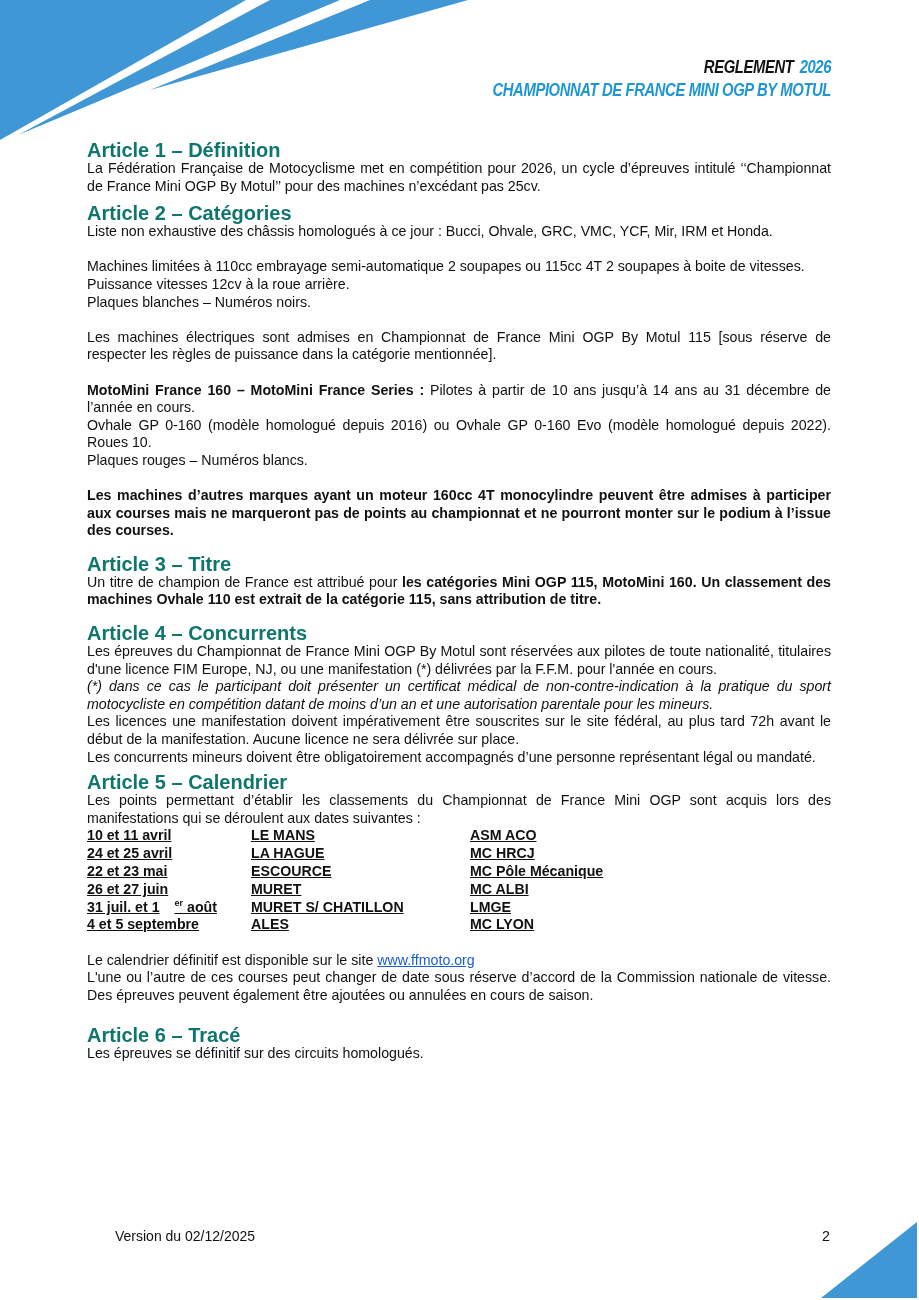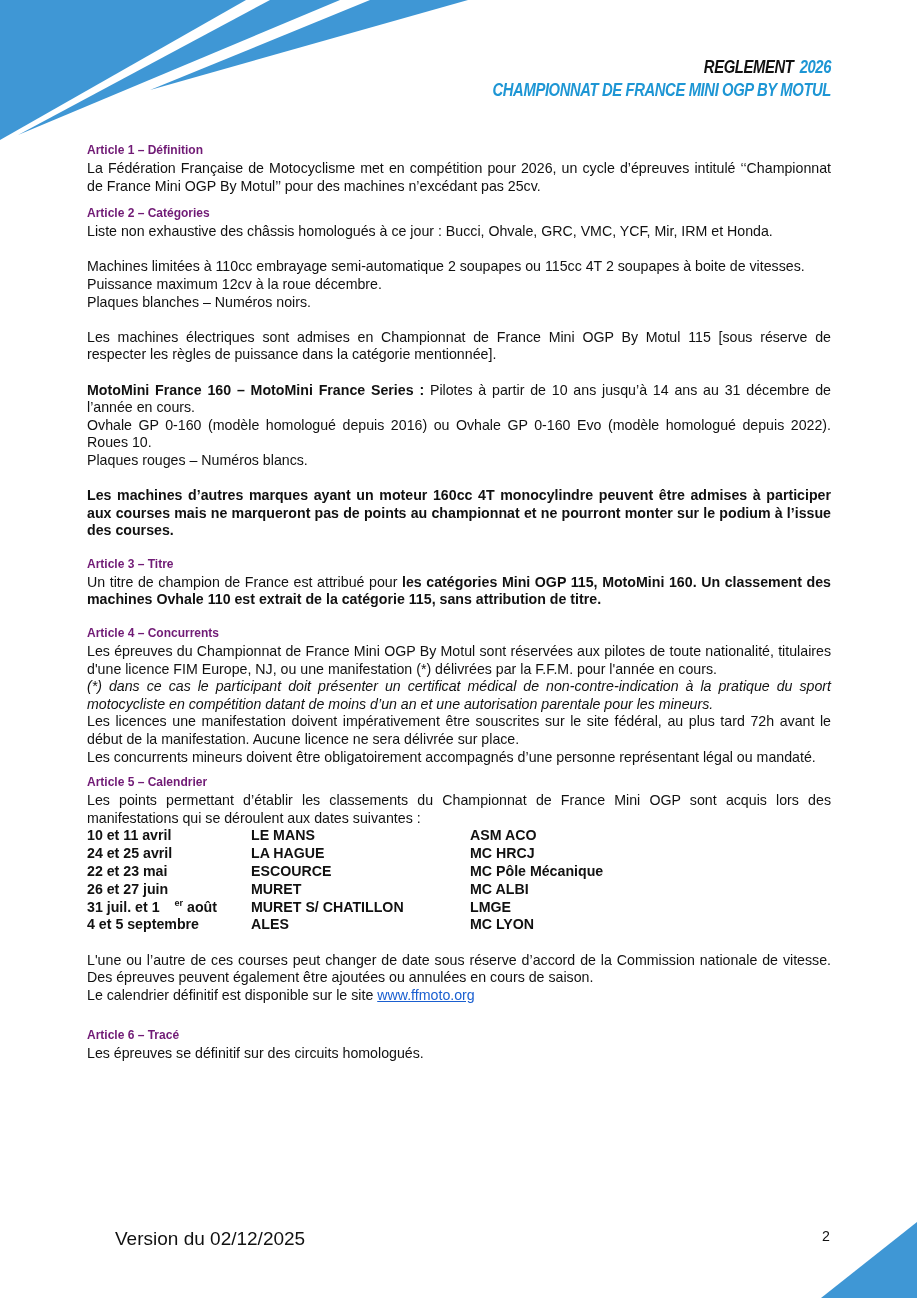--- a/index.html
+++ b/index.html
@@ -9,31 +9,31 @@
     .deco-br { position: absolute; right: 0; bottom: 0; }
     .hdr { position: absolute; right: 88px; top: 56px; text-align: right;
            font-family: "Liberation Sans", sans-serif; font-weight: bold; font-style: italic;
            letter-spacing: -0.5px; transform: scaleX(0.78); transform-origin: right center; }
     .hdr .l1 { font-size: 19px; line-height: 22px; color: #111; }
     .hdr .l1 .yr { color: #1e96d4; margin-left: 8px; }
     .hdr .l2 { font-size: 19px; line-height: 24px; color: #1e96d4; white-space: nowrap; }
     .content { position: absolute; left: 87px; top: 140px; width: 744px;
                font-size: 14.2px; line-height: 17.6px; }
     .content p { margin: 0; text-align: justify; }
-    h2 { margin: 0; font-size: 12px; line-height: 20px; color: #701a75; font-weight: bold; }
+    h2 { margin: 0; font-size: 20px; line-height: 20px; color: #0f766e; font-weight: bold; }
     .gap { height: 17.6px; }
     .gap-s { height: 8px; }
     b { font-weight: bold; }
     i { font-style: italic; }
-    table.cal { border-collapse: collapse; font-weight: bold; font-size: 14.2px; }
+    table.cal { border-collapse: collapse; font-weight: bold; font-size: 14.2px; text-decoration: underline; }
     table.cal td { padding: 0; line-height: 17.8px; vertical-align: top; }
     table.cal td.c1 { width: 164px; }
     table.cal td.c2 { width: 219px; }
     a.link { color: #1a5fd0; text-decoration: underline; }
-    .footer-version { position: absolute; left: 115px; top: 1228px; font-size: 19px; }
+    .footer-version { position: absolute; left: 115px; top: 1228px; font-size: 14px; }
     .footer-page { position: absolute; left: 822px; top: 1228px; font-size: 14.2px; }
     sup { font-size: 9px; line-height: 0; margin-left: 15px; }
   </style>
 </head>
 <body>
 
 <svg class="deco" width="480" height="150" viewBox="0 0 480 150">
   <polygon points="0,0 246,0 0,140" fill="#3f97d5"></polygon>
   <polygon points="270,0 340,0 18,135" fill="#3f97d5"></polygon>
   <polygon points="370,0 468,0 150,90" fill="#3f97d5"></polygon>
@@ -49,21 +49,21 @@
 <div class="content">
 
   <h2>Article 1 – Définition</h2>
   <p>La Fédération Française de Motocyclisme met en compétition pour 2026, un cycle d’épreuves intitulé ‘‘Championnat de France Mini OGP By Motul’’ pour des machines n’excédant pas 25cv.</p>
   <div class="gap-s"></div>
 
   <h2>Article 2 – Catégories</h2>
   <p>Liste non exhaustive des châssis homologués à ce jour : Bucci, Ohvale, GRC, VMC, YCF, Mir, IRM et Honda.</p>
   <div class="gap"></div>
   <p>Machines limitées à 110cc embrayage semi-automatique 2 soupapes ou 115cc 4T 2 soupapes à boite de vitesses.</p>
-  <p>Puissance maximum 12cv à la roue décembre.</p>
+  <p>Puissance vitesses 12cv à la roue arrière.</p>
   <p>Plaques blanches – Numéros noirs.</p>
   <div class="gap"></div>
   <p>Les machines électriques sont admises en Championnat de France Mini OGP By Motul 115 [sous réserve de respecter les règles de puissance dans la catégorie mentionnée].</p>
   <div class="gap"></div>
   <p><b>MotoMini France 160 – MotoMini France Series :</b><span> Pilotes à partir de 10 ans jusqu’à 14 ans au 31 décembre de l’année en cours.</span></p>
   <p>Ovhale GP 0-160 (modèle homologué depuis 2016) ou Ovhale GP 0-160 Evo (modèle homologué depuis 2022). Roues 10.</p>
   <p>Plaques rouges – Numéros blancs.</p>
   <div class="gap"></div>
   <p><b>Les machines d’autres marques ayant un moteur 160cc 4T monocylindre peuvent être admises à participer aux courses mais ne marqueront pas de points au championnat et ne pourront monter sur le podium à l’issue des courses.</b></p>
   <div class="gap-s" style="height:14px"></div>
@@ -109,22 +109,22 @@
           <td>LMGE</td>
         </tr>
         <tr>
           <td class="c1"><span>4 et 5 septembre</span></td>
           <td class="c2">ALES</td>
           <td>MC LYON</td>
         </tr>
       </tbody>
   </table>
   <div class="gap"></div>
+  <p><span>Le calendrier définitif est disponible sur le site </span><a class="link">www.ffmoto.org</a></p>
   <p>L'une ou l’autre de ces courses peut changer de date sous réserve d’accord de la Commission nationale de vitesse. Des épreuves peuvent également être ajoutées ou annulées en cours de saison.</p>
-  <p><span>Le calendrier définitif est disponible sur le site </span><a class="link">www.ffmoto.org</a></p>
   <div class="gap" style="height:20px"></div>
 
   <h2>Article 6 – Tracé</h2>
   <p>Les épreuves se définitif sur des circuits homologués.</p>
 </div>
 
 <div class="footer-version">Version du 02/12/2025</div>
 <div class="footer-page">2</div>
 
 <svg class="deco-br" width="100" height="80" viewBox="0 0 100 80">

